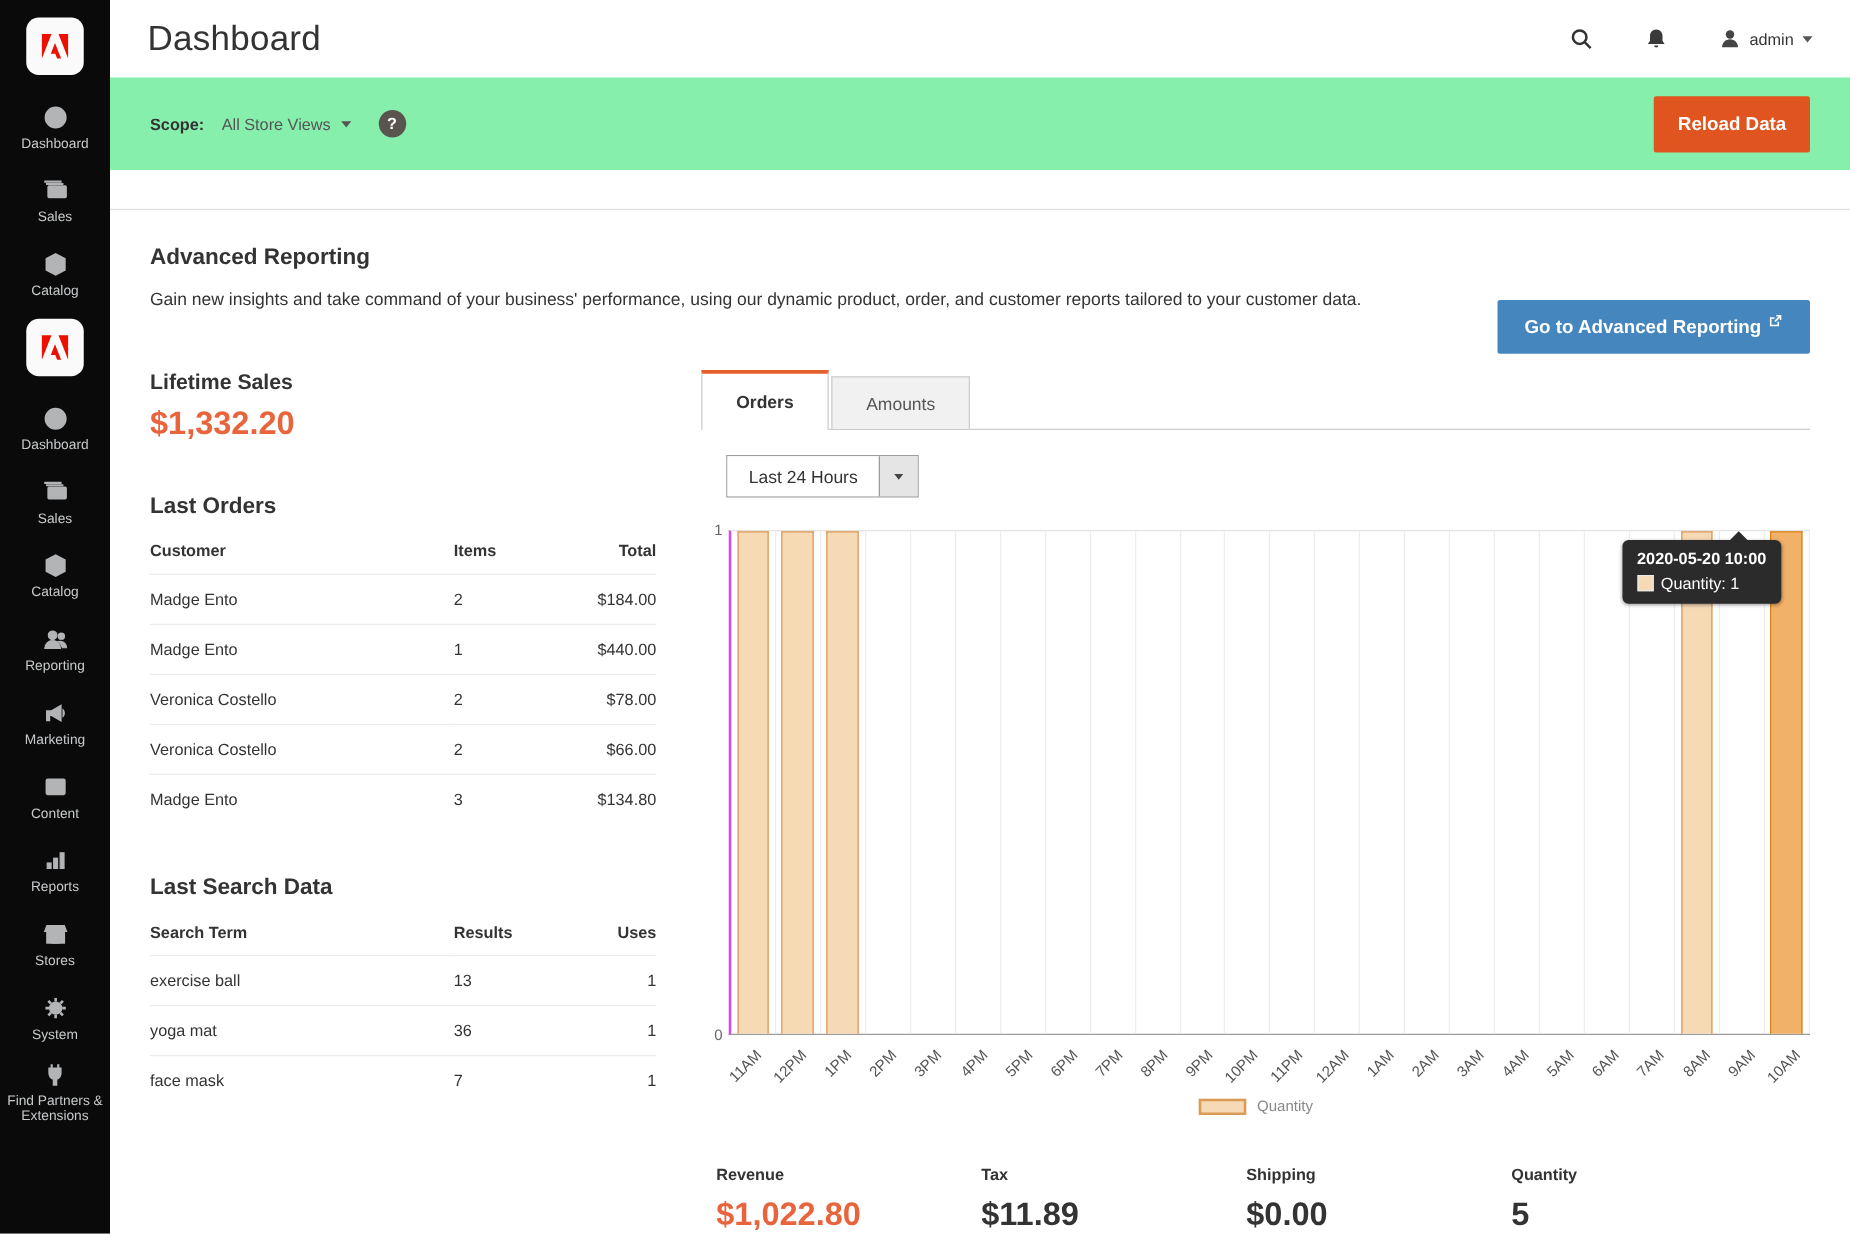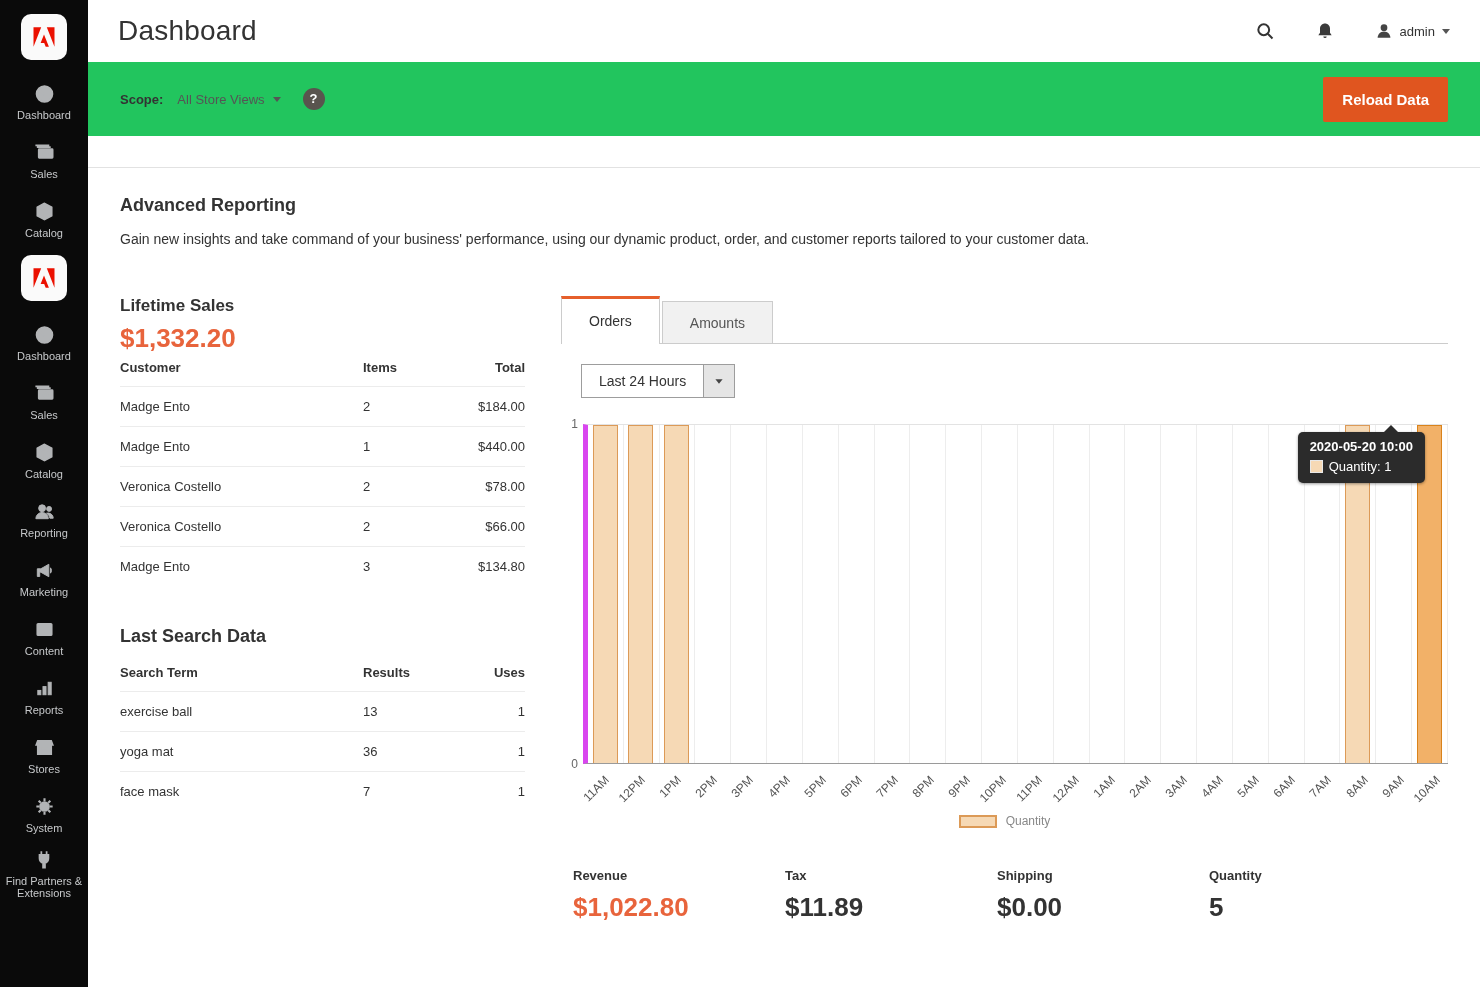--- a/index.html
+++ b/index.html
@@ -36,21 +36,21 @@
   .page-title{font-size:28px;font-weight:400;color:#333;letter-spacing:.2px;}
   .topbar-actions{margin-left:auto;display:flex;align-items:center;gap:40px;}
   .icon-btn{background:none;border:none;cursor:pointer;display:flex;align-items:center;padding:0;}
   .icon-btn svg{width:20px;height:20px;}
   .admin-menu{display:flex;align-items:center;gap:7px;cursor:pointer;}
   .admin-menu svg{width:18px;height:18px;fill:#444;}
   .admin-name{font-size:13px;color:#333;}
   .caret{width:0;height:0;border-left:4px solid transparent;border-right:4px solid transparent;
     border-top:5px solid #555;display:inline-block;}
 
-  .scope-bar{height:74px;background:#22c55e;display:flex;align-items:center;padding:0 32px;}
+  .scope-bar{height:74px;background:#86efac;display:flex;align-items:center;padding:0 32px;}
   .scope-label{font-size:13px;font-weight:700;color:#333;margin-right:14px;}
   .scope-select{display:flex;align-items:center;gap:8px;font-size:13px;color:#555;cursor:pointer;}
   .help-btn{width:22px;height:22px;border-radius:50%;background:#59544e;color:#fff;font-size:13px;
     font-weight:700;border:none;margin-left:22px;cursor:pointer;line-height:22px;text-align:center;}
   .reload-btn{margin-left:auto;background:var(--accent-orange);color:#fff;border:none;
     font-size:15px;font-weight:700;padding:14px 19px;border-radius:2px;cursor:pointer;}
 
   .divider{height:1px;background:#e2e2e2;margin-top:31px;}
 
   .adv{padding:0 32px;position:relative;}
@@ -74,37 +74,37 @@
   table.mini{width:100%;border-collapse:collapse;}
   table.mini th{font-size:13px;font-weight:700;color:#333;text-align:left;padding:6px 0 11px;}
   table.mini td{font-size:13px;color:#333;padding:12px 0;border-top:1px solid #ececec;}
   table.mini .right{text-align:right;}
   table.mini col.c1{width:60%;}table.mini col.c2{width:18%;}table.mini col.c3{width:22%;}
 
   
   .tabs{display:flex;align-items:flex-end;border-bottom:1px solid #ccc;}
   .tab{font-size:14px;cursor:pointer;}
   .tab.active{background:#fff;border:1px solid #ccc;border-bottom:none;border-top:3px solid var(--tab-accent);
-    font-weight:400;color:#333;padding:14px 27px 15px;margin-bottom:-1px;}
+    font-weight:700;color:#333;padding:14px 27px 15px;margin-bottom:-1px;}
   .tab.inactive{background:#f1f1f1;border:1px solid #ccc;border-bottom:none;color:#555;
     padding:13px 27px 12px;margin-left:2px;}
 
   .range-select{display:inline-flex;border:1px solid #9d9d9d;margin:20px 0 0 20px;cursor:pointer;}
   .range-text{padding:8px 17px;font-size:14px;color:#333;background:#fff;}
   .range-caret{width:31px;background:#e5e5e5;border-left:1px solid #9d9d9d;display:flex;
     align-items:center;justify-content:center;}
   .range-caret .caret{border-top-color:#444;transform:scale(.9);}
 
   .chart-wrap{display:flex;margin-top:26px;padding-left:2px;}
   .y-axis{width:20px;position:relative;flex:0 0 20px;}
   .y-axis span{position:absolute;right:5px;font-size:12px;color:#666;}
   .y-axis .yt-top{top:-7px;}
   .y-axis .yt-bottom{bottom:-7px;}
-  .plot{flex:1;height:340px;position:relative;border-top:1px solid #e3e3e3;
-    border-bottom:1px solid #9a9a9a;border-left:5px solid #d946ef;}
+  .plot{flex:1;height:404px;position:relative;border-top:1px solid #e3e3e3;
+    border-bottom:1px solid #9a9a9a;border-left:2px solid #d946ef;}
   .cells{display:flex;height:100%;}
   .cell{flex:1;border-right:1px solid #ededed;position:relative;}
   .bar{position:absolute;bottom:0;left:13%;width:72%;background:var(--bar-fill);
     border:1px solid var(--bar-border);border-bottom:none;}
   .bar.highlight{background:var(--bar-highlight-fill);border-color:var(--bar-highlight-border);}
 
   .tooltip{position:absolute;top:7px;right:23px;background:#2b2b2b;border-radius:5px;
     padding:7px 12px 9px;color:#fff;z-index:5;box-shadow:0 1px 3px rgba(0,0,0,.4);}
   .tooltip::before{content:"";position:absolute;top:-7px;right:26px;width:0;height:0;
     border-left:8px solid transparent;border-right:8px solid transparent;border-bottom:8px solid #2b2b2b;}
@@ -276,31 +276,39 @@
     </span>
     <button class="help-btn">?</button>
     <button class="reload-btn">Reload Data</button>
   </div>
 
   <div class="divider"></div>
 
   <section class="adv">
     <h2>Advanced Reporting</h2>
     <p>Gain new insights and take command of your business' performance, using our dynamic product, order, and customer reports tailored to your customer data.</p>
+    <button class="adv-btn">
+      <span>Go to Advanced Reporting</span>
+      <svg viewBox="0 0 12 12">
+        <path d="M1 3v8h8V7H7.6v2.6H2.4V4.4H5V3z"></path>
+        <path d="M6.6 1v1.4h2L4.9 6.1 6 7.2l3.7-3.7v2H11V1z"></path>
+      </svg>
+    </button>
   </section>
 
   <div class="content">
 
     <div class="left-col">
       <div class="metric highlight">
         <h3>Lifetime Sales</h3>
         <div class="value">$1,332.20</div>
       </div>
 
       <div class="list-block">
+        <h3>Last Orders</h3>
         <table class="mini">
           <colgroup>
               <col class="c1">
               <col class="c2">
               <col class="c3">
             </colgroup>
           <thead>
             <tr>
               <th>Customer</th>
               <th>Items</th>

